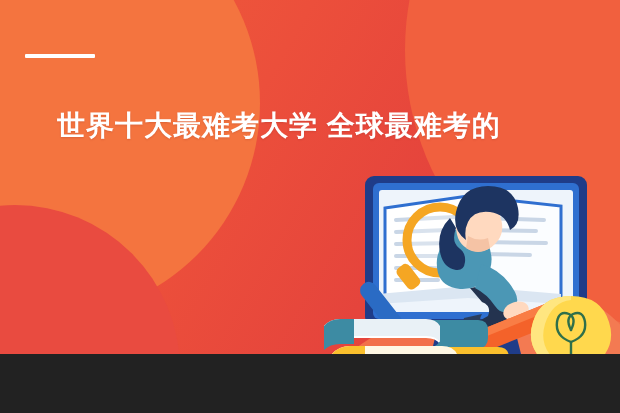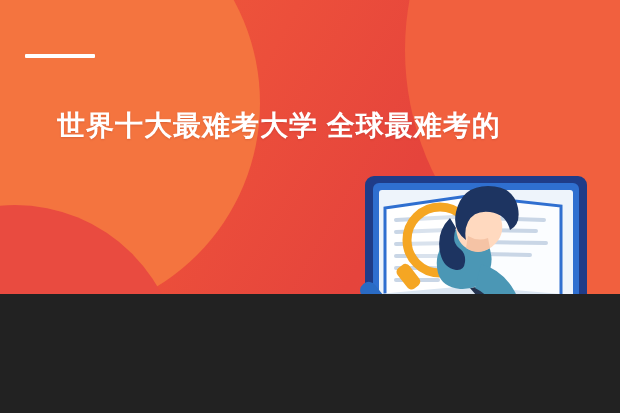--- a/index.html
+++ b/index.html
@@ -1,20 +1,20 @@
 <!DOCTYPE html>
 <html><head>
 <meta charset="utf-8">
 <style>
   html,body{margin:0;padding:0;background:#222;}
   body{font-family:"Liberation Sans","DejaVu Sans",sans-serif;}
 
   .banner{
     position:relative;
-    width:620px;height:294px;
+    width:620px;height:354px;
     overflow:hidden;
     background:#e8453c;
   }
 
   
   .bg-base{
     position:absolute;inset:0;
     background:linear-gradient(120deg,#f0603a 0%,#ec4f3b 38%,#e5443c 65%,#e34640 100%);
   }
   .blob-left{

